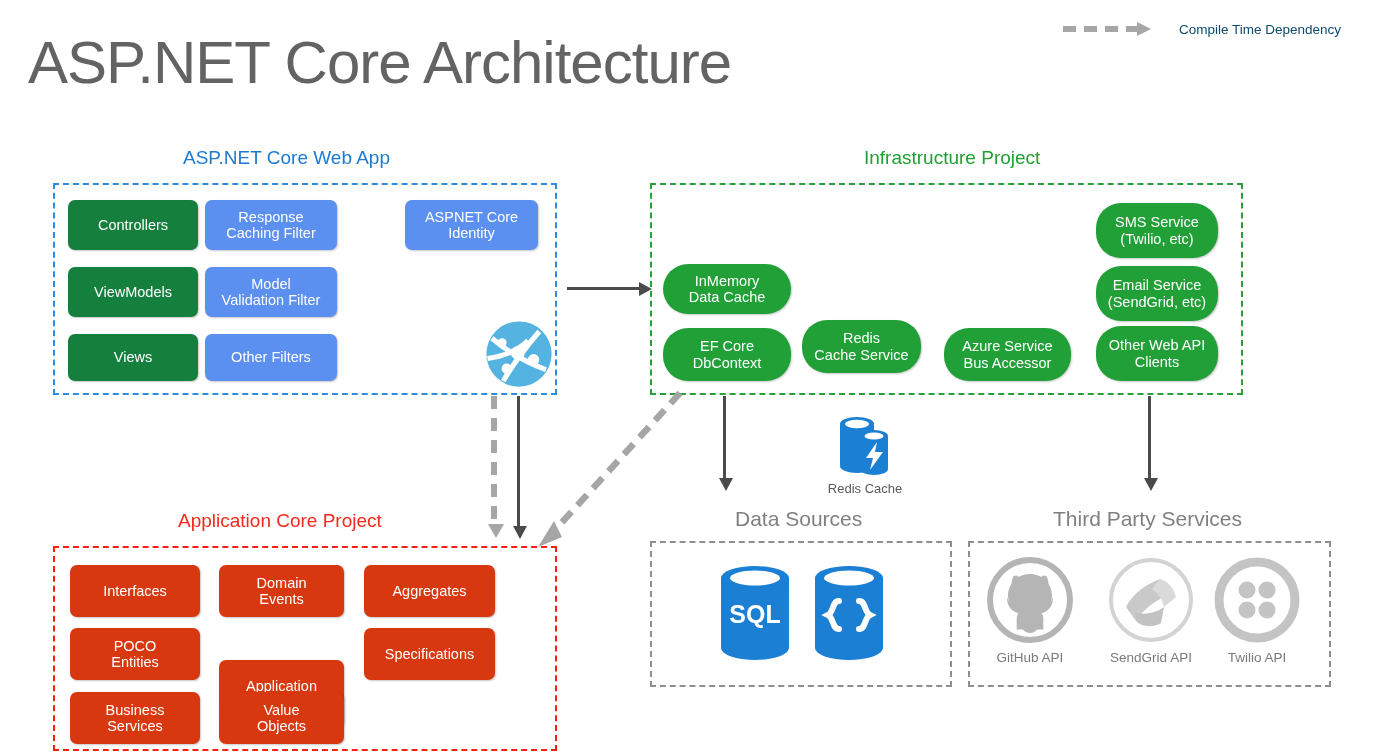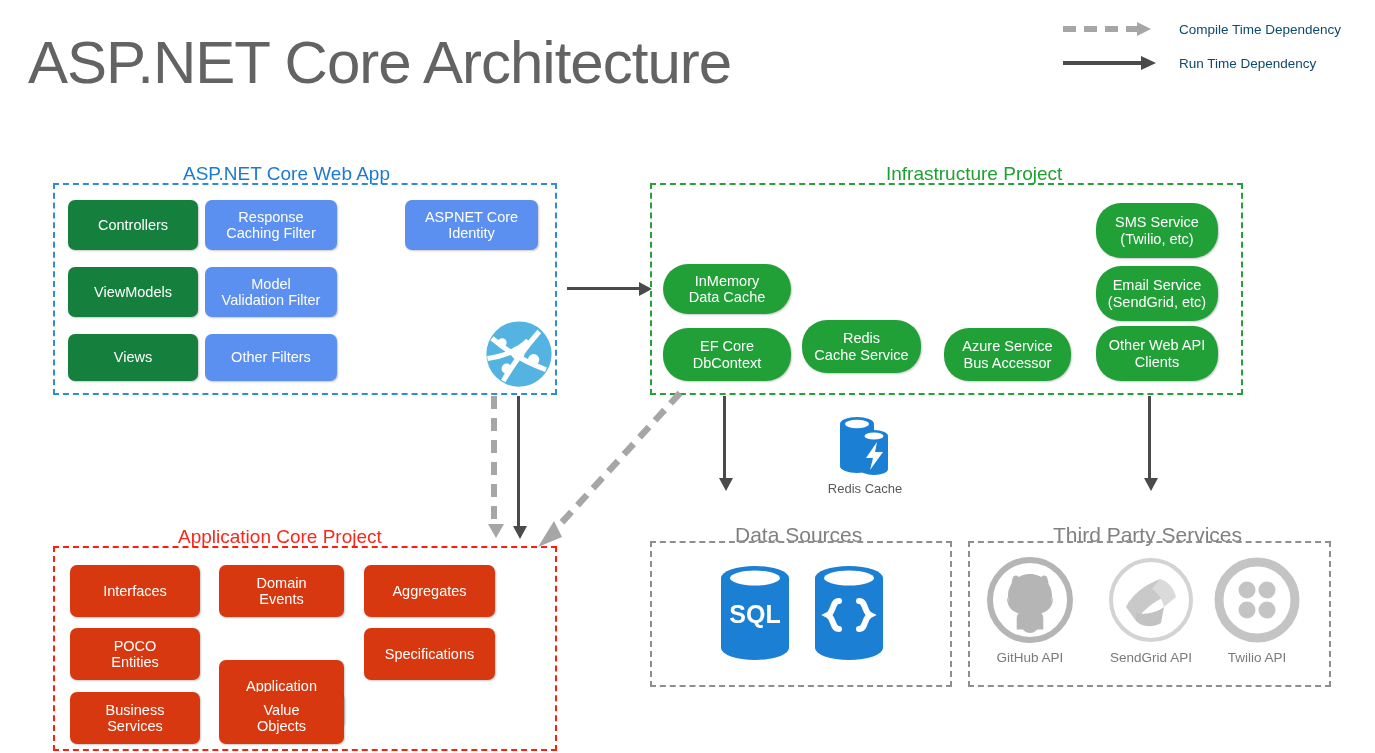--- a/index.html
+++ b/index.html
@@ -20,21 +20,21 @@
   .legend-label{font-size:13.5px;color:#0c4a6e;padding-left:16px;white-space:nowrap;}
   .dash-line{position:absolute;left:0;top:4px;width:74px;height:6px;
     background:repeating-linear-gradient(to right,#a6a6a6 0 13px,transparent 13px 21px);}
   .solid-line{position:absolute;left:0;top:5px;width:80px;height:4px;background:#4a4a4a;}
   .arrow-head{position:absolute;top:0;width:0;height:0;
     border-top:7px solid transparent;border-bottom:7px solid transparent;}
   .ah-gray{left:74px;border-left:14px solid #a6a6a6;}
   .ah-dark{left:78px;border-left:15px solid #4a4a4a;}
 
   
-  .sec-title{position:absolute;font-size:19px;font-weight:400;white-space:nowrap;margin-top:16px;}
+  .sec-title{position:absolute;font-size:19px;font-weight:400;white-space:nowrap;}
   .sec-title.blue{color:#1C7BD1;}
   .sec-title.green{color:#1FA031;}
   .sec-title.red{color:#F5281B;}
   .sec-title.gray{color:#808080;font-size:21px;}
 
   
   .zone{position:absolute;box-sizing:border-box;}
   .zone.blue{border:2px dashed #2E8BE0;}
   .zone.green{border:2px dashed #26A13A;}
   .zone.red{border:2px dashed #FF1D12;}
@@ -77,27 +77,20 @@
 <div id="main-title">ASP.NET Core Architecture</div>
 
 <div id="legend">
   <div class="legend-row">
     <div class="legend-art">
       <div class="dash-line"></div>
         <div class="arrow-head ah-gray"></div>
     </div>
     <div class="legend-label">Compile Time Dependency</div>
   </div>
-  <div class="legend-row">
-    <div class="legend-art">
-      <div class="solid-line"></div>
-        <div class="arrow-head ah-dark"></div>
-    </div>
-    <div class="legend-label">Run Time Dependency</div>
-  </div>
 </div>
 
 <div class="sec-title blue" style="left:183px;top:147px;">ASP.NET Core Web App</div>
 <div class="zone blue" style="left:53px;top:183px;width:504px;height:212px;"></div>
 
 <div class="box db" style="left:68px;top:200px;width:130px;height:50px;">Controllers</div>
 <div class="box lb" style="left: 205px; top: 200px; width: 132px; height: 50px; white-space: pre-line;" style-white-space="pre-line">Response
 Caching Filter</div>
 <div class="box lb" style="left: 405px; top: 200px; width: 133px; height: 50px; white-space: pre-line;">ASPNET Core
 Identity</div>
@@ -117,21 +110,21 @@
     <path d="M4 36 C18 34, 30 30, 40 20"></path>
   </g>
   <g fill="#ffffff">
     <circle cx="31" cy="31" r="6"></circle>
       <circle cx="45" cy="37" r="5"></circle>
     <circle cx="21" cy="45" r="4.5"></circle>
       <circle cx="17" cy="22" r="4"></circle>
   </g>
 </svg>
 
-<div class="sec-title green" style="left:886px;top:147px;text-align:right;">Infrastructure Project</div>
+<div class="sec-title green" style="left:864px;top:147px;text-align:right;">Infrastructure Project</div>
 <div class="zone green" style="left:650px;top:183px;width:593px;height:212px;"></div>
 
 <div class="box gr" style="left: 1096px; top: 203px; width: 122px; height: 55px; white-space: pre-line;">SMS Service
 (Twilio, etc)</div>
 <div class="box gr" style="left: 1096px; top: 266px; width: 122px; height: 55px; white-space: pre-line;">Email Service
 (SendGrid, etc)</div>
 <div class="box gr" style="left: 1096px; top: 326px; width: 122px; height: 55px; white-space: pre-line;">Other Web API
 Clients</div>
 
 <div class="box gr" style="left: 663px; top: 264px; width: 128px; height: 50px; white-space: pre-line;">InMemory

